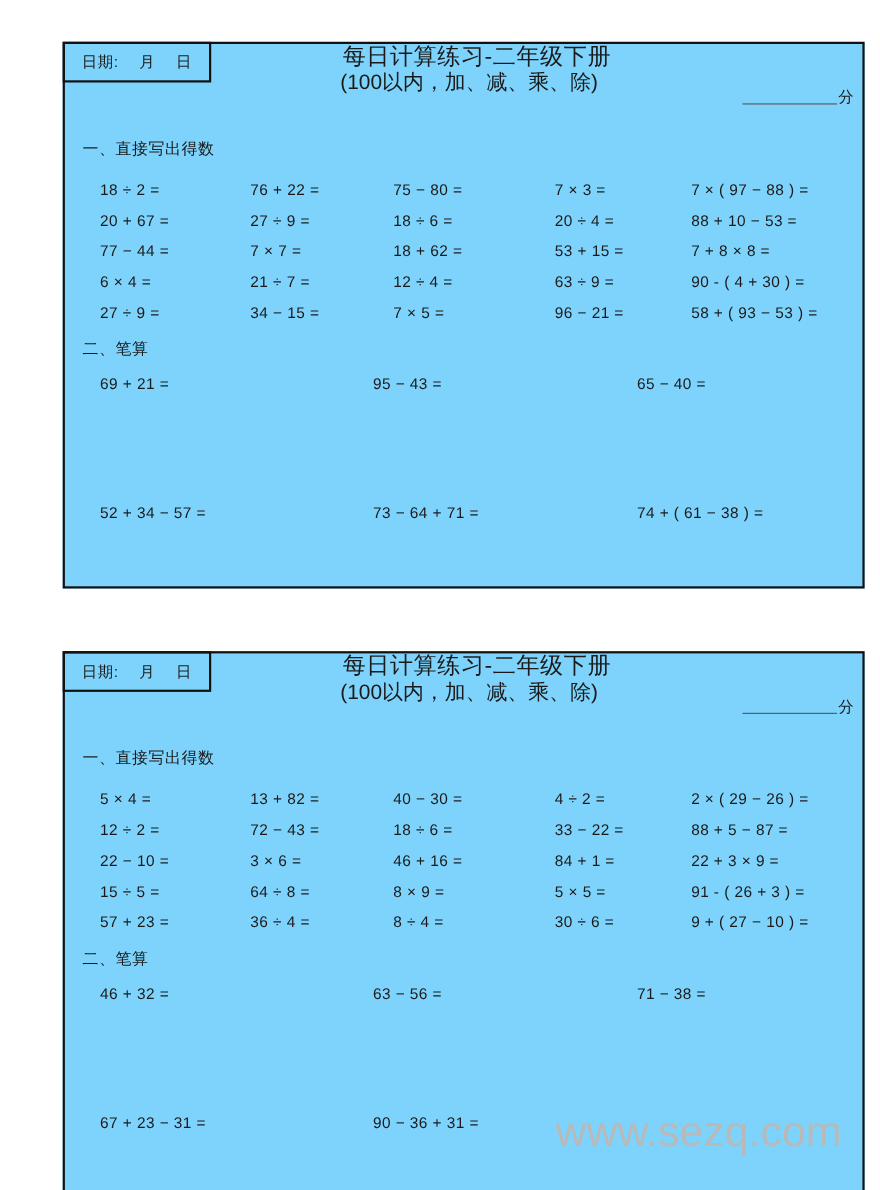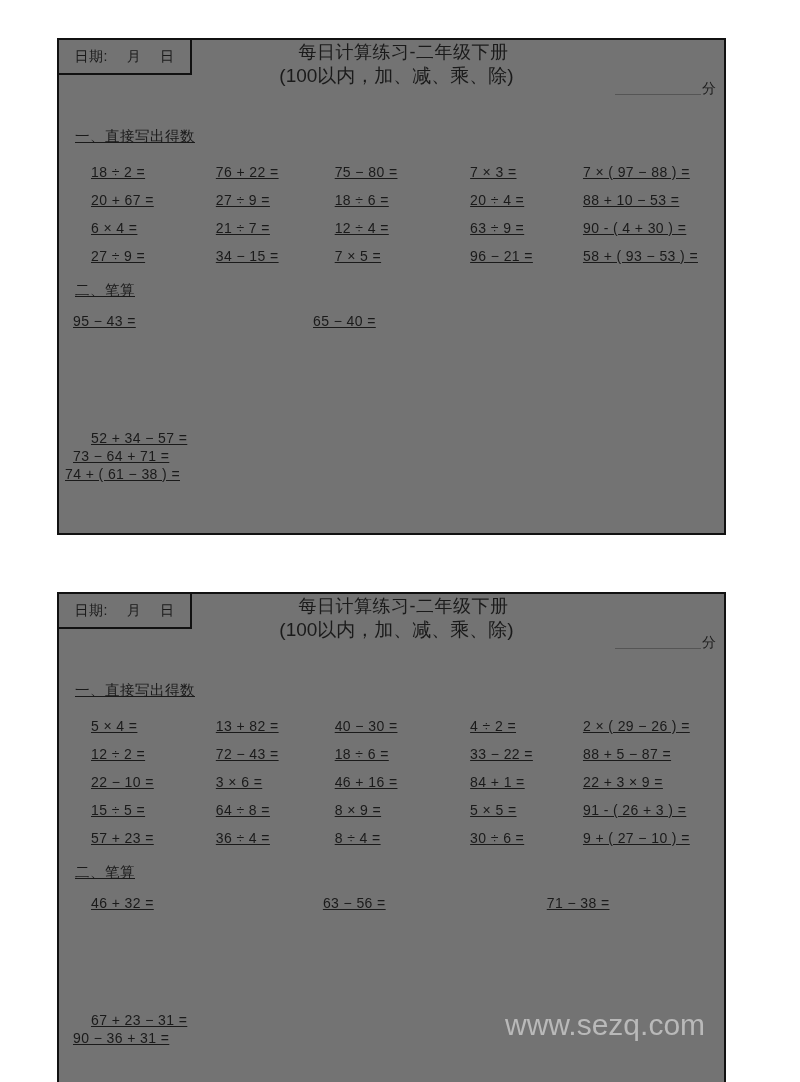--- a/index.html
+++ b/index.html
@@ -12,25 +12,24 @@
     height: 1082px;
     position: relative;
     overflow: hidden;
     font-family: "Liberation Sans", "DejaVu Sans", sans-serif;
     color: #1a1a1a;
   }
 
   .page {
     position: absolute;
     left: 57px;
-    width: 669px;
+    width: 729px;
     border: 2px solid #111111;
     box-sizing: border-box;
-    background: #737373;
-    text-decoration: underline;
+    background: #7dd3fc;
   }
   .page-1 { top: 38px;  height: 497px; }
   .page-2 { top: 592px; height: 497px; }
 
   
   .sheet-header {
     position: relative;
     height: 62px;
   }
   .date-box {
@@ -52,21 +51,21 @@
 
   .title-block {
     position: absolute;
     left: 0;
     right: 0;
     top: -1px;
     text-align: center;
     pointer-events: none;
   }
   .sheet-title {
-    font-size: 18px;
+    font-size: 21px;
     font-weight: 400;
     letter-spacing: 0.5px;
     line-height: 26px;
     margin: 0;
     padding-left: 24px;
   }
   .sheet-subtitle {
     font-size: 19px;
     line-height: 22px;
     margin: 0;
@@ -126,37 +125,37 @@
   .oral-cell.c4 { width: 165px; padding-left: 6px; }
 
   
   .written-grid {
     padding-left: 6px;
   }
   .written-row {
     display: flex;
   }
   .written-row-1 { margin-top: 4px; height: 117px; }
-  .written-row-2 { margin-top: 0px; height: 40px; flex-direction: column; }
+  .written-row-2 { margin-top: 0px; height: 40px; }
   .written-cell {
     font-size: 14px;
     white-space: nowrap;
     letter-spacing: 0.4px;
     line-height: 18px;
   }
   .written-cell.w0 { width: 240px; padding-left: 26px; }
   .written-cell.w1 { width: 240px; padding-left: 8px; }
   .written-cell.w2 { width: 190px; padding-left: 0px; }
 
   
   .watermark {
     position: absolute;
     left: 505px;
     top: 1008px;
-    font-size: 30px;
+    font-size: 39px;
     color: #b9b9b9;
     letter-spacing: 0px;
     font-family: "Liberation Sans", "DejaVu Sans", sans-serif;
     white-space: nowrap;
     z-index: 5;
   }
 </style>
 </head>
 <body>
 
@@ -191,39 +190,47 @@
       <div class="oral-cell c4">7  × ( 97 − 88 ) =</div>
     </div>
     <div class="oral-row">
       <div class="oral-cell c0">20 + 67 =</div>
       <div class="oral-cell c1">27 ÷ 9  =</div>
       <div class="oral-cell c2">18 ÷ 6  =</div>
       <div class="oral-cell c3">20 ÷ 4  =</div>
       <div class="oral-cell c4">88  +  10 − 53  =</div>
     </div>
     <div class="oral-row">
+      <div class="oral-cell c0">77 − 44 =</div>
+      <div class="oral-cell c1">7  × 7  =</div>
+      <div class="oral-cell c2">18 + 62 =</div>
+      <div class="oral-cell c3">53 + 15 =</div>
+      <div class="oral-cell c4">7   +   8 × 8   =</div>
+    </div>
+    <div class="oral-row">
       <div class="oral-cell c0">6  × 4  =</div>
       <div class="oral-cell c1">21 ÷ 7  =</div>
       <div class="oral-cell c2">12 ÷ 4  =</div>
       <div class="oral-cell c3">63 ÷ 9  =</div>
       <div class="oral-cell c4">90 - (  4  + 30 ) =</div>
     </div>
     <div class="oral-row">
       <div class="oral-cell c0">27 ÷ 9  =</div>
       <div class="oral-cell c1">34 − 15 =</div>
       <div class="oral-cell c2">7  × 5  =</div>
       <div class="oral-cell c3">96 − 21 =</div>
       <div class="oral-cell c4">58 + ( 93 − 53 ) =</div>
     </div>
   </div>
 
   <p class="section-heading sec-2-heading">二、笔算</p>
 
   <div class="written-grid">
     <div class="written-row written-row-1">
+      <div class="written-cell w0">69 + 21 =</div>
       <div class="written-cell w1">95 − 43 =</div>
       <div class="written-cell w2">65  −  40 =</div>
     </div>
     <div class="written-row written-row-2">
       <div class="written-cell w0">52 + 34 − 57 =</div>
       <div class="written-cell w1">73 − 64 + 71 =</div>
       <div class="written-cell w2">74 + ( 61 − 38 ) =</div>
     </div>
   </div>
 </div>

